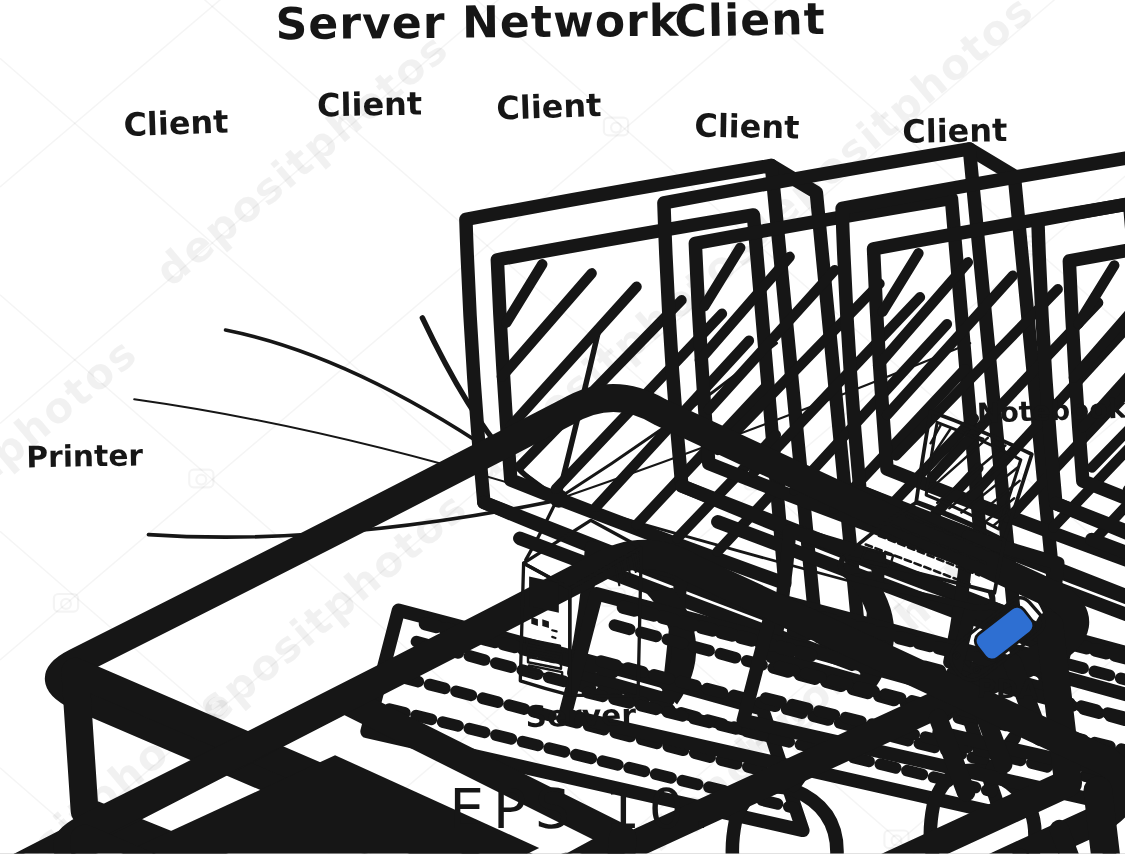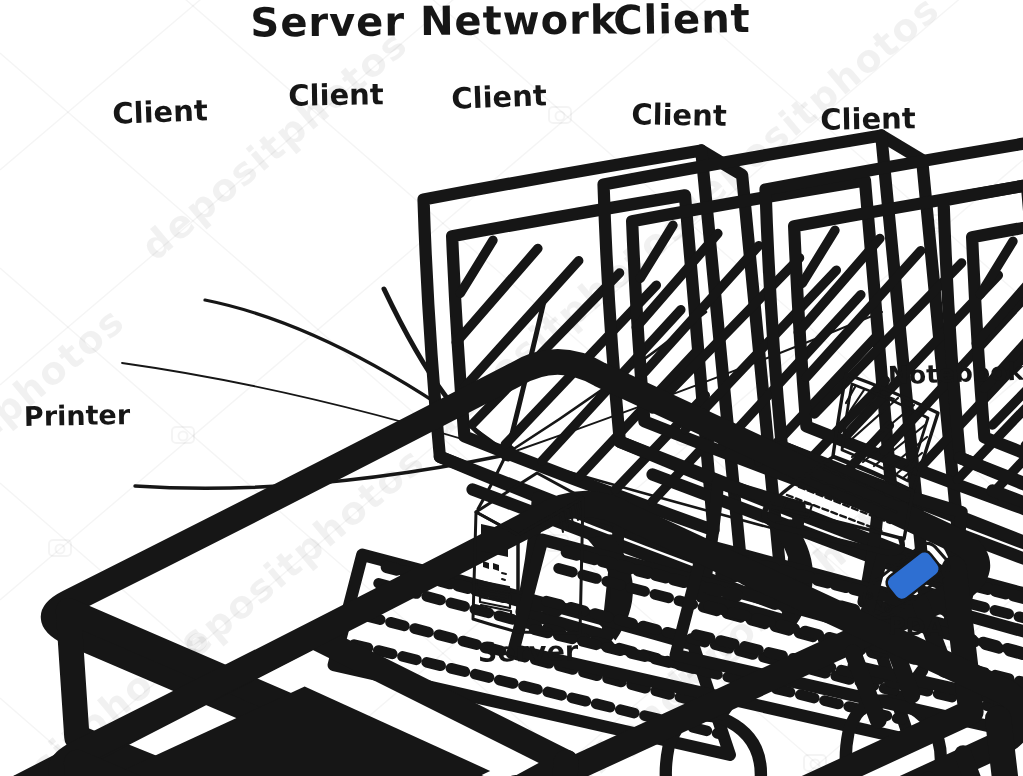--- a/index.html
+++ b/index.html
@@ -215,13 +215,14 @@
   <div class="lbl client" style="left:336px; top:80px; transform:translateX(-50%) rotate(-1deg);">Client</div>
   <div class="lbl client" style="left:499px; top:82px; transform:translateX(-50%) rotate(-2deg);">Client</div>
   <div class="lbl client" style="left:679px; top:100px; transform:translateX(-50%) rotate(1deg);">Client</div>
   <div class="lbl client" style="left:868px; top:104px; transform:translateX(-50%) rotate(-1deg);">Client</div>
 
   <div class="lbl device" style="left:77px; top:402px; transform:translateX(-50%) rotate(-1deg);">Printer</div>
   <div class="lbl device" style="left:528px; top:638px; transform:translateX(-50%) rotate(-1deg);">Server</div>
   <div class="lbl small" style="left:956px; top:361px; transform:translateX(-50%) rotate(-2deg); font-size:25px;">Notebook</div>
   <div class="lbl small" style="left:916px; top:615px; transform:translateX(-50%) rotate(2deg);">PDA</div>
 
+  <div class="lbl eps" style="left:531px; top:710px;">EPS 10.</div>
 </div>
 
 </body></html>

